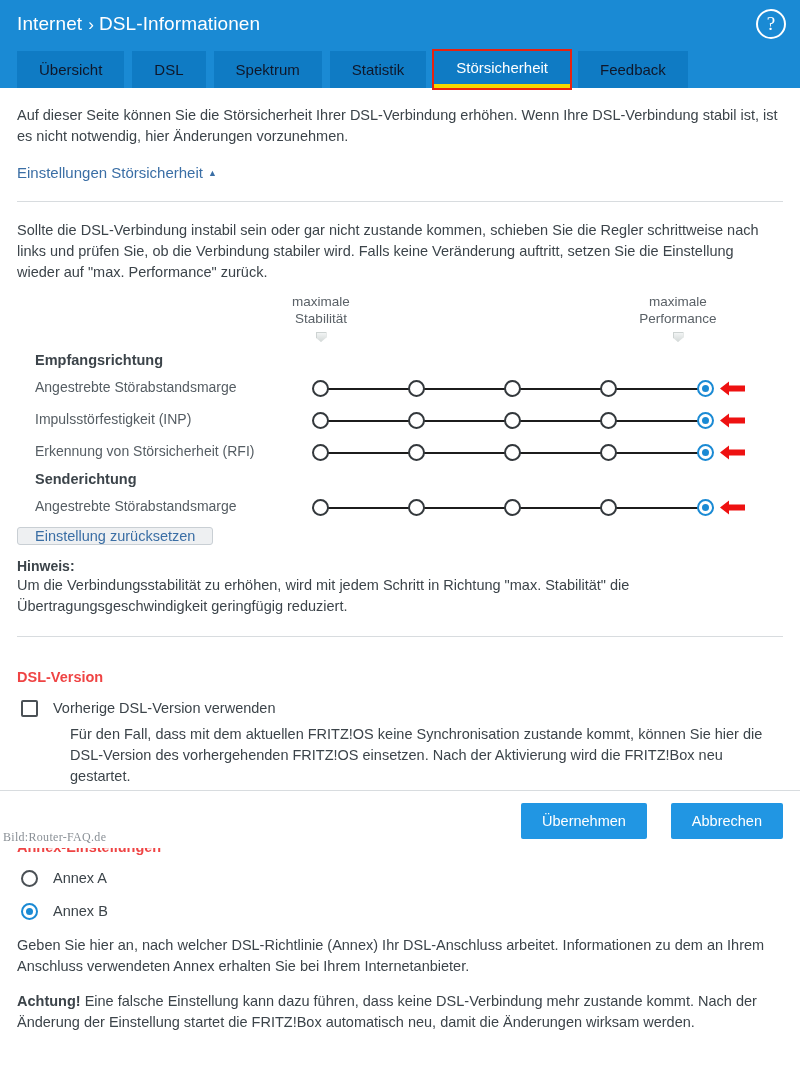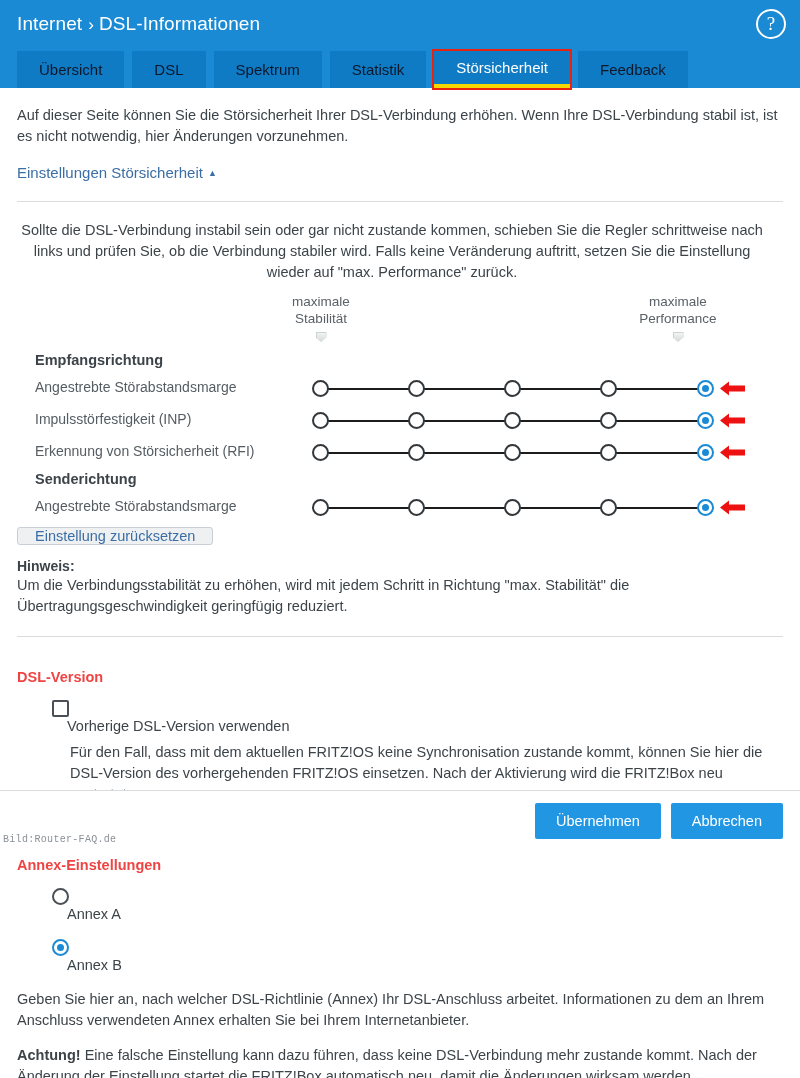--- a/index.html
+++ b/index.html
@@ -107,21 +107,20 @@
   .hr {
     border: 0;
     border-top: 1px solid #d8dcdf;
     margin: 19px 0 0 0;
   }
   .para {
     font-size: 14.5px;
     line-height: 21px;
     color: #3c444a;
     margin: 18px 16px 0 0;
-    text-align: center;
   }
 
   
   .slider-block {
     position: relative;
     margin-top: 10px;
     height: 232px;
   }
   .scale-label {
     position: absolute;
@@ -223,22 +222,21 @@
   
   .section-head {
     font-size: 14.5px;
     font-weight: bold;
     color: #ef4444;
     margin-top: 32px;
   }
   .opt-row {
     display: flex;
     align-items: flex-start;
-    margin: 14px 0 0 35px;
-    flex-direction: column;
+    margin: 14px 0 0 4px;
   }
   .checkbox {
     width: 17px; height: 17px;
     border: 2px solid #4a5055;
     border-radius: 2px;
     background: #fff;
     flex: none;
     margin-top: 1px;
     cursor: pointer;
   }
@@ -287,38 +285,38 @@
     position: absolute;
     left: 0; right: 0; bottom: 0;
     height: 58px;
     border-top: 1px solid #d8dcdf;
     background: #fff;
   }
   .footer-btns {
     position: absolute;
     right: 17px; top: 12px;
     display: flex;
-    gap: 10px;
+    gap: 24px;
     justify-content: center;
   }
   .btn-primary {
     background: #2196e3;
     color: #ffffff;
     font-size: 14.5px;
     border: none;
     border-radius: 2px;
     padding: 10px 21px;
     cursor: pointer;
     font-family: "Liberation Sans", sans-serif;
   }
   .watermark {
     position: absolute;
     left: 3px; bottom: 3px;
-    font-family: Liberation Mono, monospace;
-    font-size: 10px;
+    font-family: Liberation Serif, serif;
+    font-size: 12px;
     color: #8a9096;
     letter-spacing: 0.3px;
   }
 </style>
 </head>
 <body>
 
 <div id="page">
 
   <div class="header">

